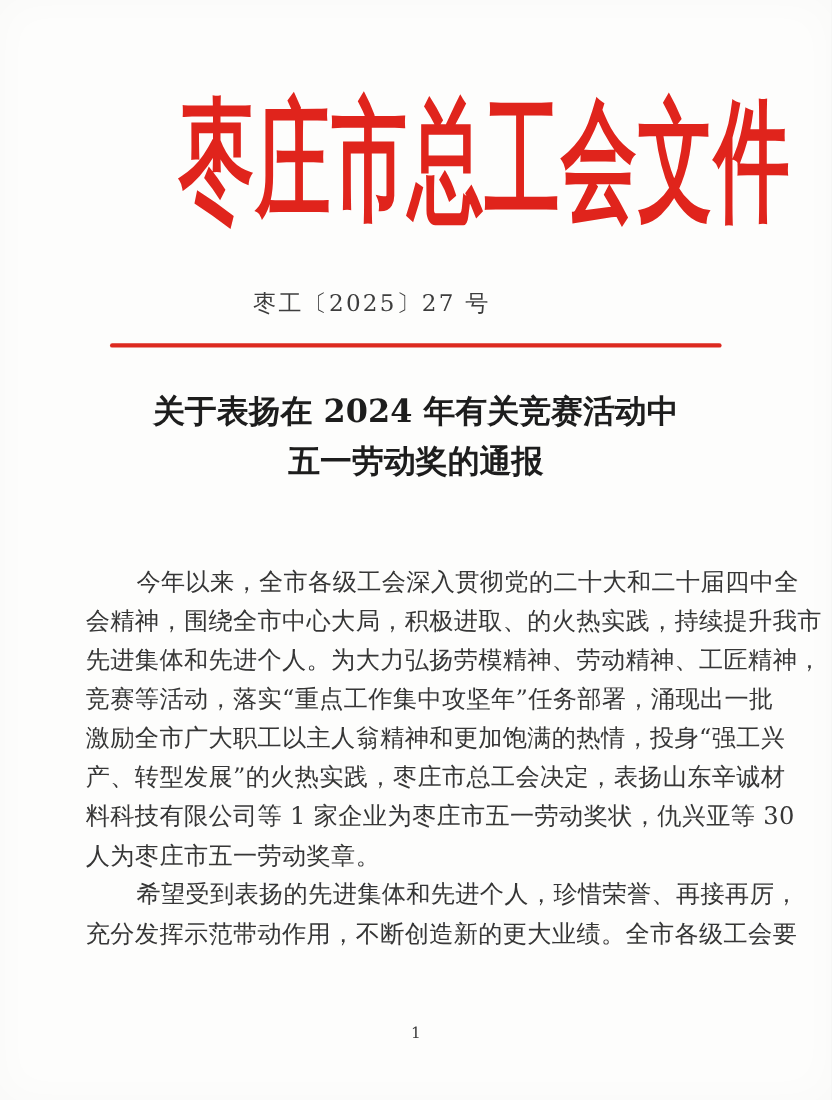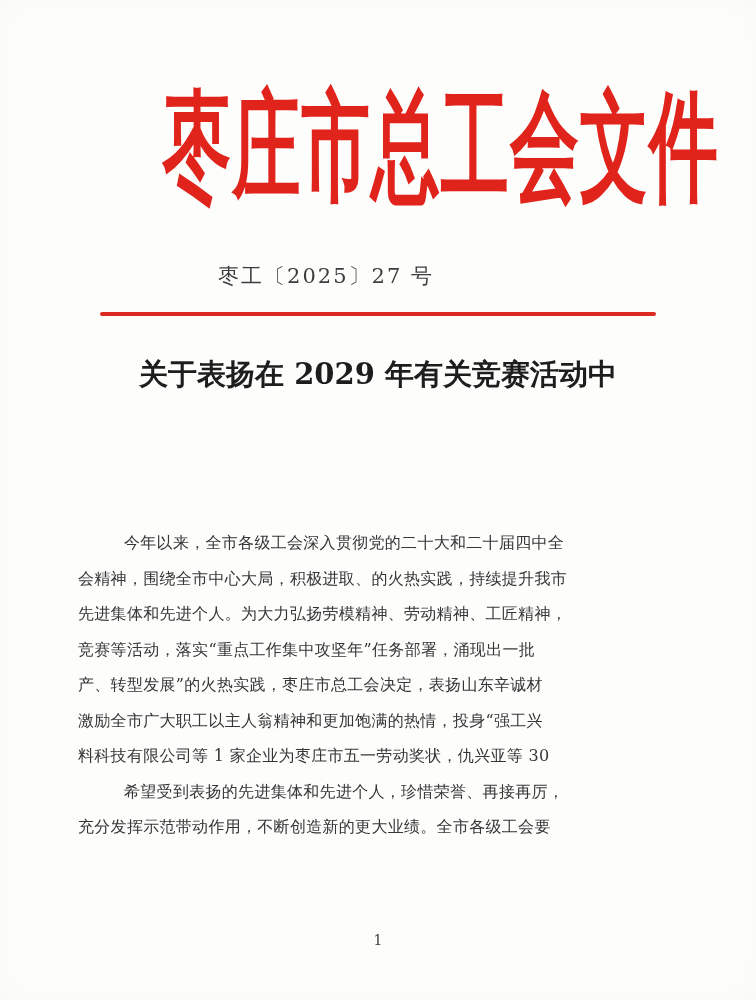--- a/index.html
+++ b/index.html
@@ -28,21 +28,21 @@
     color: #e0241c;
     white-space: nowrap;
     transform: scaleX(0.57);
     transform-origin: center top;
     line-height: 1.0;
     letter-spacing: 2px;
   }
   .doc-number {
     position: absolute;
     top: 262px;
-    left: 0;
+    left: 12px;
     width: 652px;
     text-align: center;
     font-size: 21px;
     color: #3d3d3d;
     letter-spacing: 2px;
     white-space: nowrap;
   }
   .red-rule {
     position: absolute;
     top: 312px;
@@ -59,24 +59,24 @@
     width: 756px;
     text-align: center;
     font-weight: bold;
     color: #1d1d1d;
     font-size: 29px;
     line-height: 45px;
   }
   .doc-title .t-line { white-space: nowrap; }
   .body-text {
     position: absolute;
-    top: 525px;
+    top: 512px;
     left: 78px;
     width: 600px;
-    font-size: 16px;
+    font-size: 22px;
     line-height: 35.5px;
     color: #363636;
     letter-spacing: 0.3px;
   }
   .body-text .b-line { white-space: nowrap; }
   .body-text .indent { padding-left: 46px; }
   .page-number {
     position: absolute;
     top: 932px;
     left: 0;
@@ -91,32 +91,34 @@
 
 <div class="page">
 
   <div class="header-title">枣庄市总工会文件</div>
 
   <div class="doc-number">枣工〔2025〕27 号</div>
 
   <div class="red-rule"></div>
 
   <div class="doc-title">
-    <div class="t-line">关于表扬在 2029 年有关竞赛活动中</div>
+    <div class="t-line">关于表扬在 2024 年有关竞赛活动中</div>
+    <div class="t-line">五一劳动奖的通报</div>
   </div>
 
   <div class="body-text">
     <div>
       <div class="b-line indent">今年以来，全市各级工会深入贯彻党的二十大和二十届四中全</div>
       <div class="b-line">会精神，围绕全市中心大局，积极进取、的火热实践，持续提升我市</div>
       <div class="b-line">先进集体和先进个人。为大力弘扬劳模精神、劳动精神、工匠精神，</div>
       <div class="b-line">竞赛等活动，落实“重点工作集中攻坚年”任务部署，涌现出一批</div>
+      <div class="b-line">激励全市广大职工以主人翁精神和更加饱满的热情，投身“强工兴</div>
       <div class="b-line">产、转型发展”的火热实践，枣庄市总工会决定，表扬山东辛诚材</div>
-      <div class="b-line">激励全市广大职工以主人翁精神和更加饱满的热情，投身“强工兴</div>
       <div class="b-line">料科技有限公司等 1 家企业为枣庄市五一劳动奖状，仇兴亚等 30</div>
+      <div class="b-line">人为枣庄市五一劳动奖章。</div>
     </div>
     <div>
       <div class="b-line indent">希望受到表扬的先进集体和先进个人，珍惜荣誉、再接再厉，</div>
       <div class="b-line">充分发挥示范带动作用，不断创造新的更大业绩。全市各级工会要</div>
     </div>
   </div>
 
   <div class="page-number">1</div>
 
 </div>

